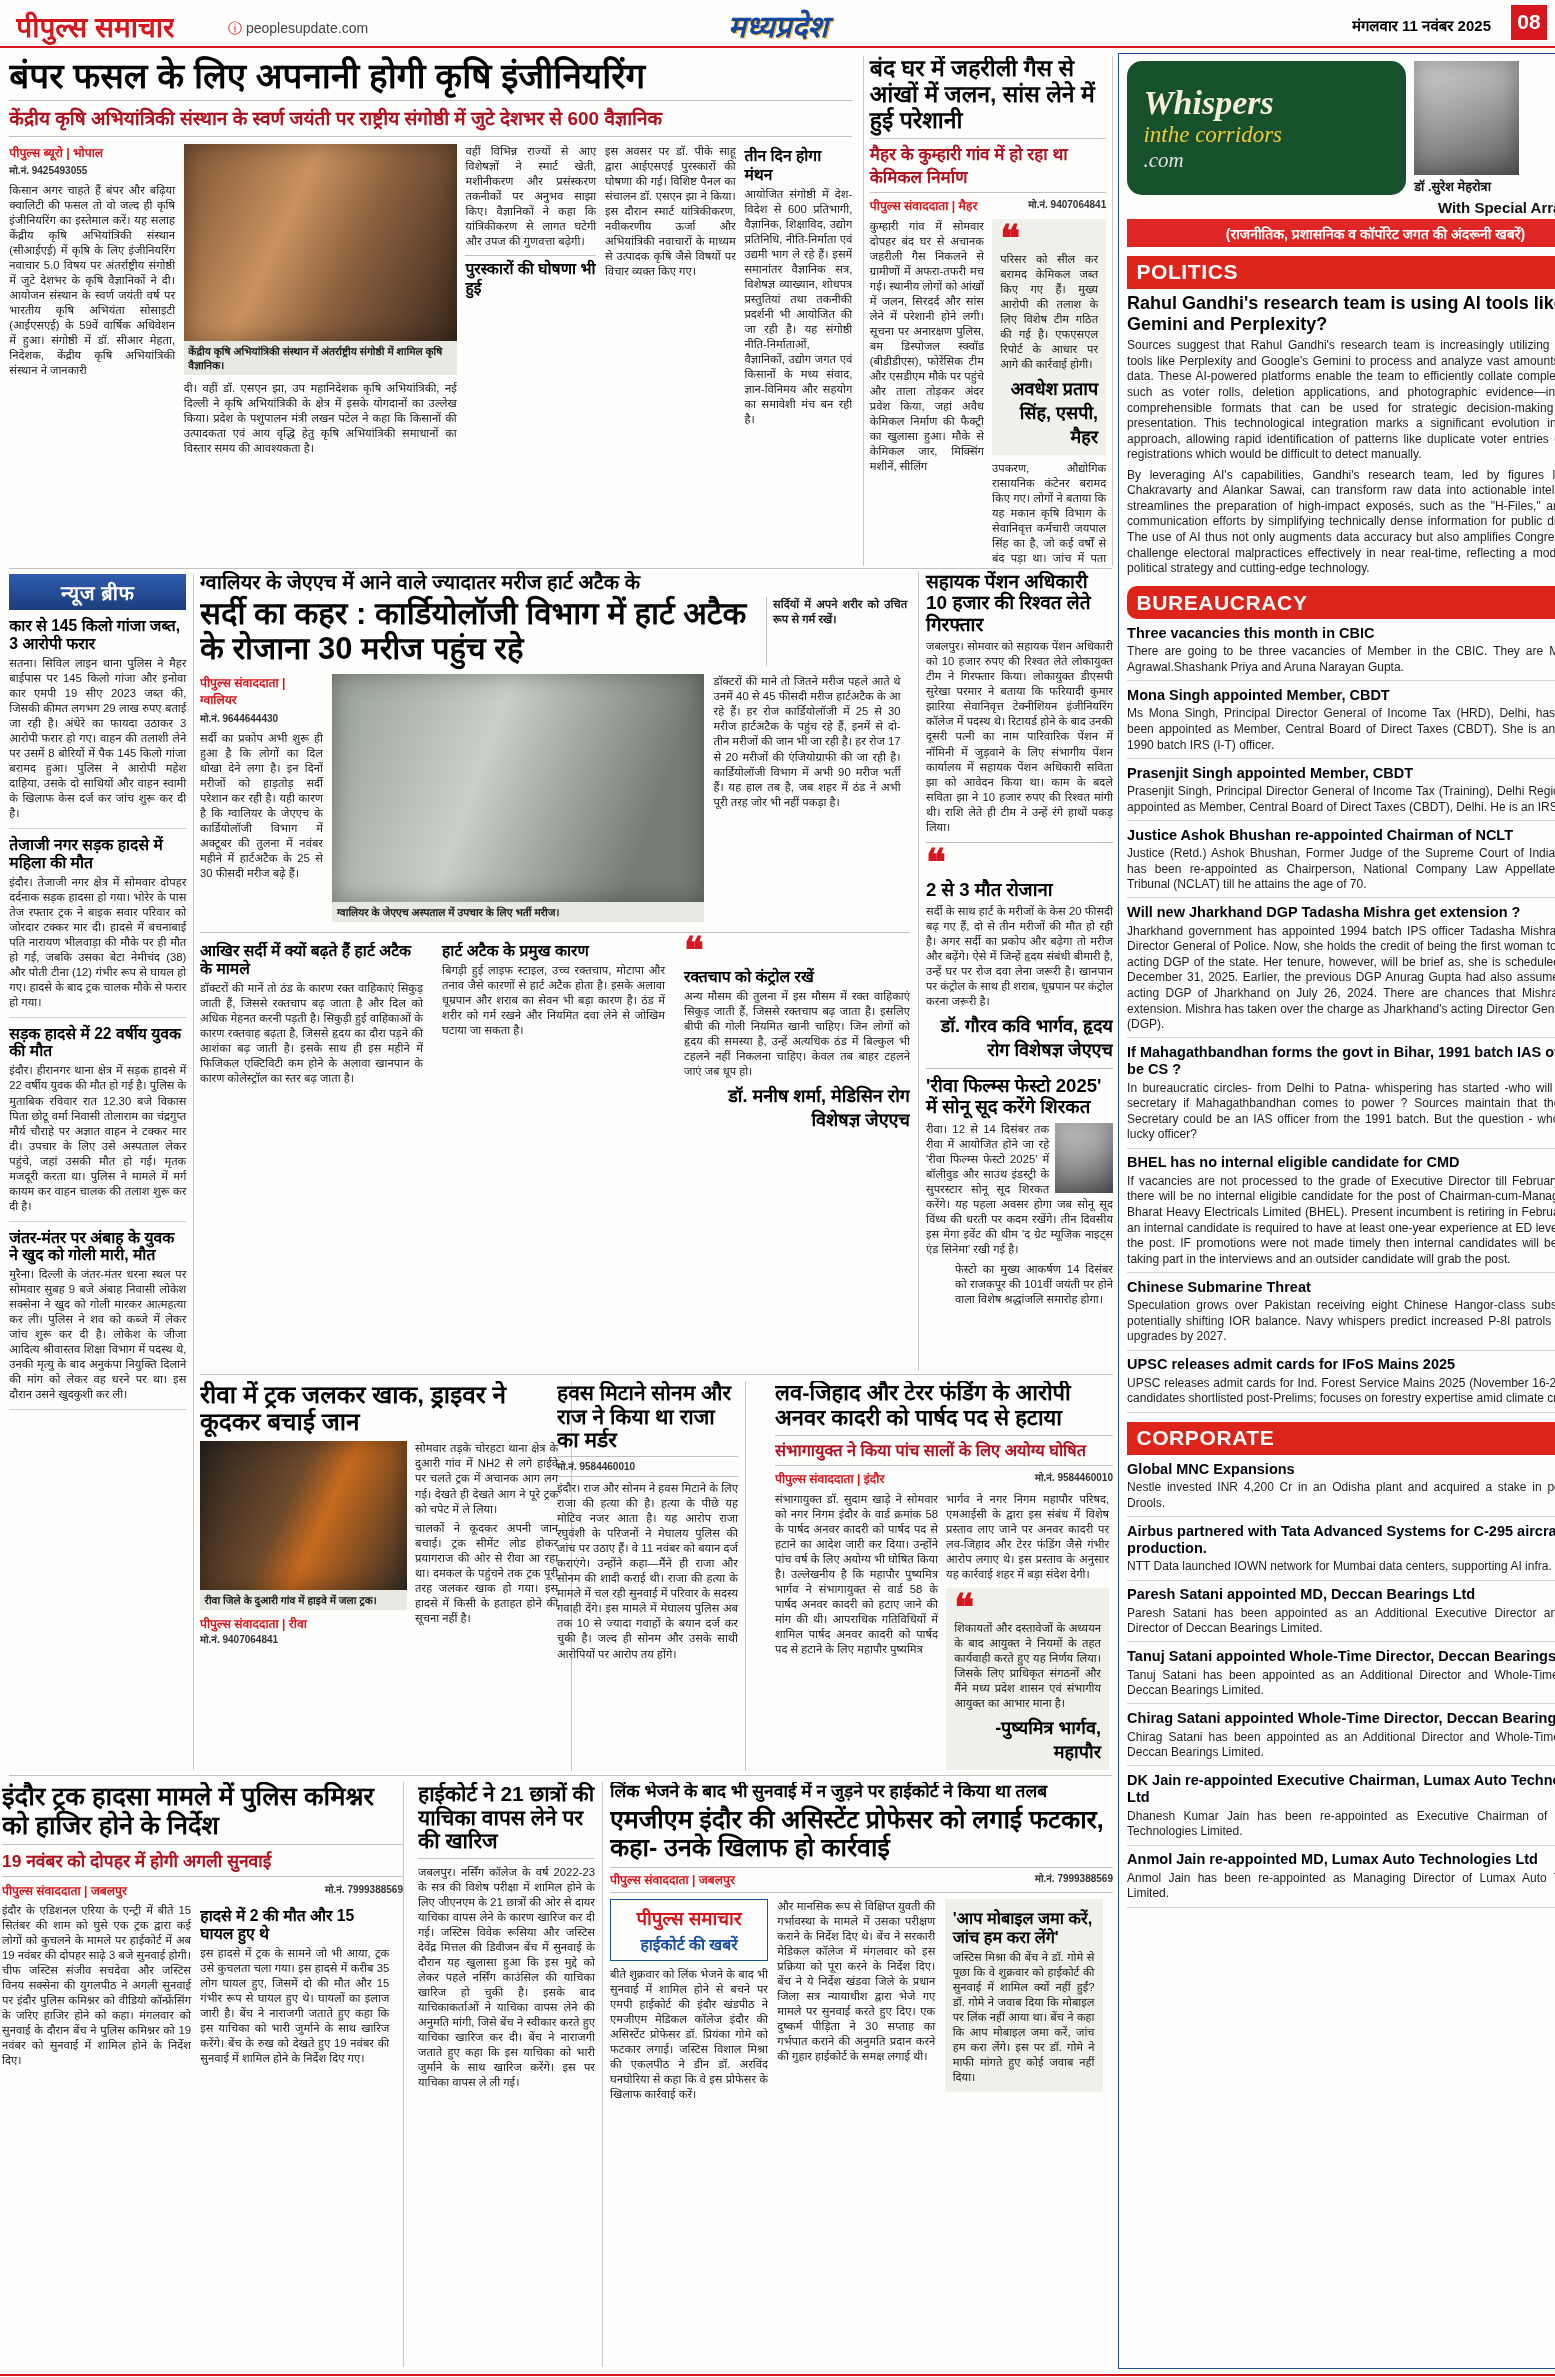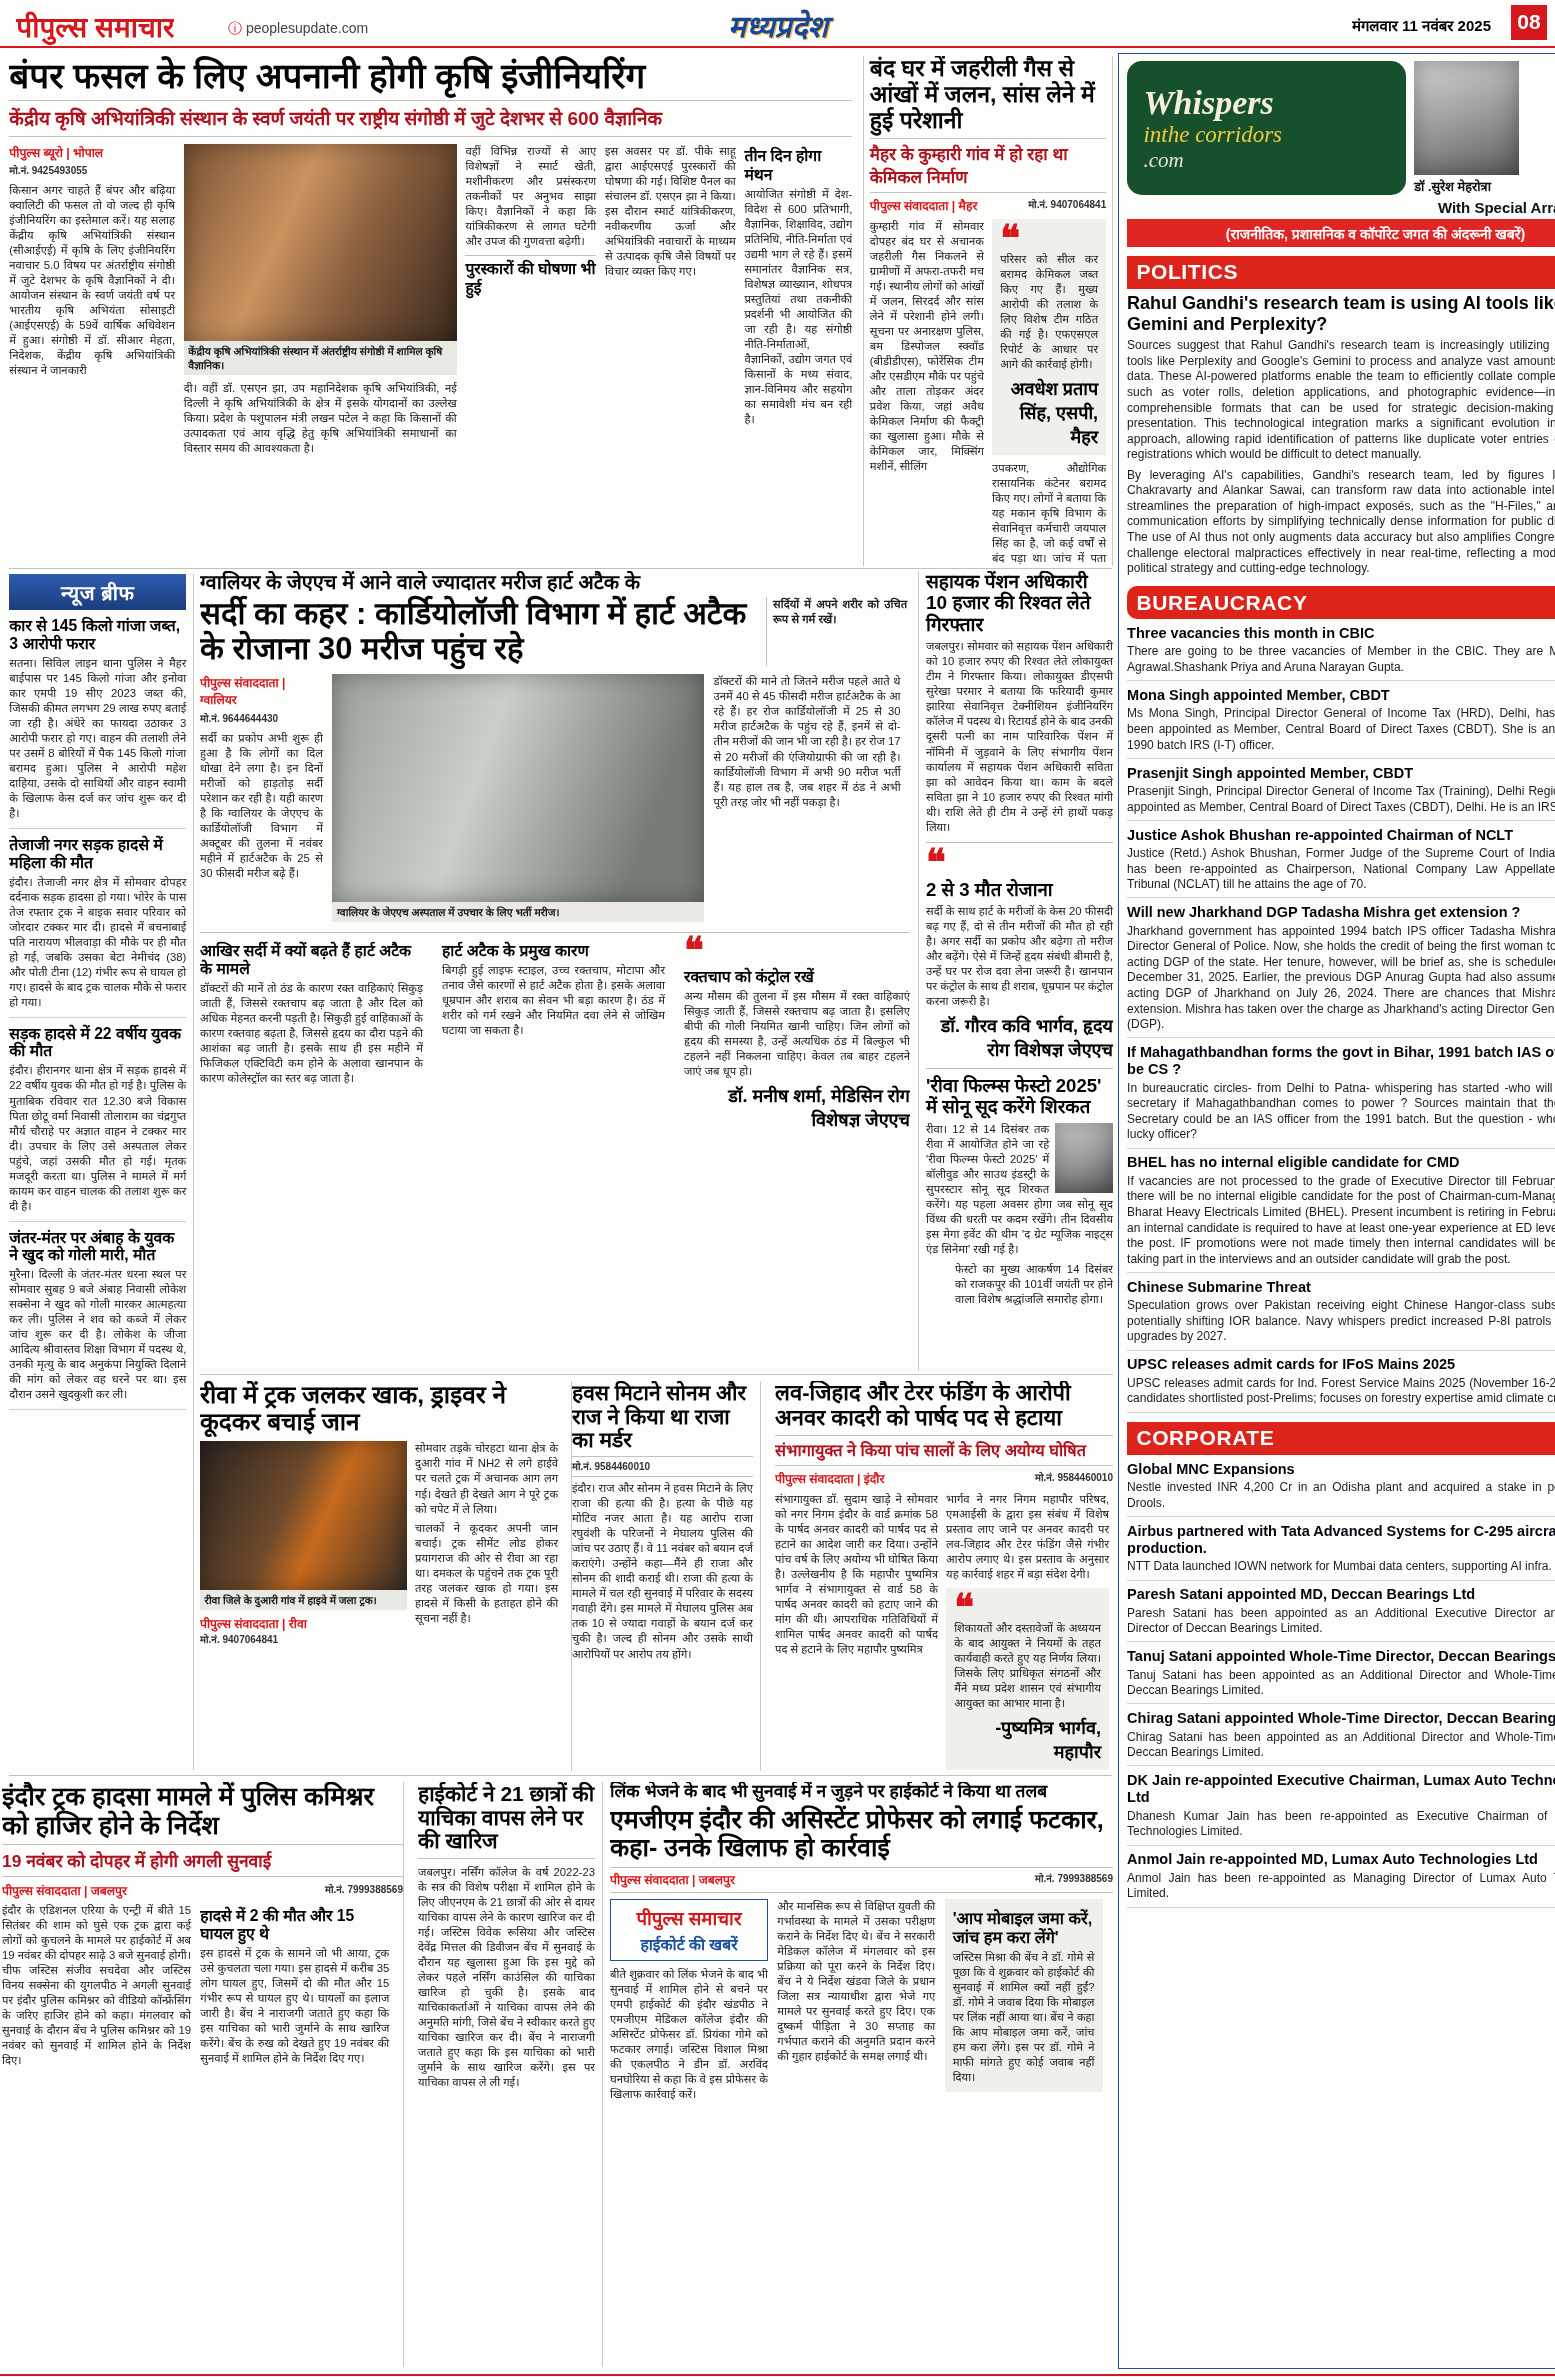--- a/index.html
+++ b/index.html
@@ -195,21 +195,21 @@
         <div class="byl" style="margin-top:4.6px;"><span class="brand">पीपुल्स संवाददाता | रीवा</span></div>
         <div class="phone">मो.नं. 9407064841</div>
       </div>
       <div style="width:143px;">
         <div class="bt">सोमवार तड़के चोरहटा थाना क्षेत्र के दुआरी गांव में NH2 से लगे हाईवे पर चलते ट्रक में अचानक आग लग गई। देखते ही देखते आग ने पूरे ट्रक को चपेट में ले लिया।</div>
         <div class="bt" style="margin-top:4.6px;">चालकों ने कूदकर अपनी जान बचाई। ट्रक सीमेंट लोड होकर प्रयागराज की ओर से रीवा आ रहा था। दमकल के पहुंचने तक ट्रक पूरी तरह जलकर खाक हो गया। इस हादसे में किसी के हताहत होने की सूचना नहीं है।</div>
       </div>
     </div>
   </div>
 
-  <div class="abs vline" style="left:572px;top:1381px;width:189px;height:390px;padding-right:7px;">
+  <div class="abs vline" style="left:557px;top:1381px;width:189px;height:390px;padding-right:7px;">
     <div class="hl" style="font-size:21px;">हवस मिटाने सोनम और राज ने किया था राजा का मर्डर</div>
     <div class="phone" style="margin:4.6px 0;border-top:1.2px solid #c2c2c2;border-bottom:1.2px solid #c2c2c2;padding:2.3px 0;">मो.नं. 9584460010</div>
     <div class="bt">इंदौर। राज और सोनम ने हवस मिटाने के लिए राजा की हत्या की है। हत्या के पीछे यह मोटिव नजर आता है। यह आरोप राजा रघुवंशी के परिजनों ने मेघालय पुलिस की जांच पर उठाए हैं। वे 11 नवंबर को बयान दर्ज कराएंगे। उन्होंने कहा—मैंने ही राजा और सोनम की शादी कराई थी। राजा की हत्या के मामले में चल रही सुनवाई में परिवार के सदस्य गवाही देंगे। इस मामले में मेघालय पुलिस अब तक 10 से ज्यादा गवाहों के बयान दर्ज कर चुकी है। जल्द ही सोनम और उसके साथी आरोपियों पर आरोप तय होंगे।</div>
   </div>
 
   <div class="abs" style="left:775px;top:1381px;width:338px;height:390px;">
     <div class="hl" style="font-size:22px;">लव-जिहाद और टेरर फंडिंग के आरोपी अनवर कादरी को पार्षद पद से हटाया</div>
     <div class="red-sub" style="font-size:16.3px;border-top:1.2px solid #c2c2c2;border-bottom:1.2px solid #c2c2c2;padding:3.5px 0;margin-top:4.6px;">संभागायुक्त ने किया पांच सालों के लिए अयोग्य घोषित</div>
     <div style="display:flex;justify-content:space-between;margin:4.6px 0;">
       <div class="byl"><span class="brand">पीपुल्स संवाददाता | इंदौर</span></div>

